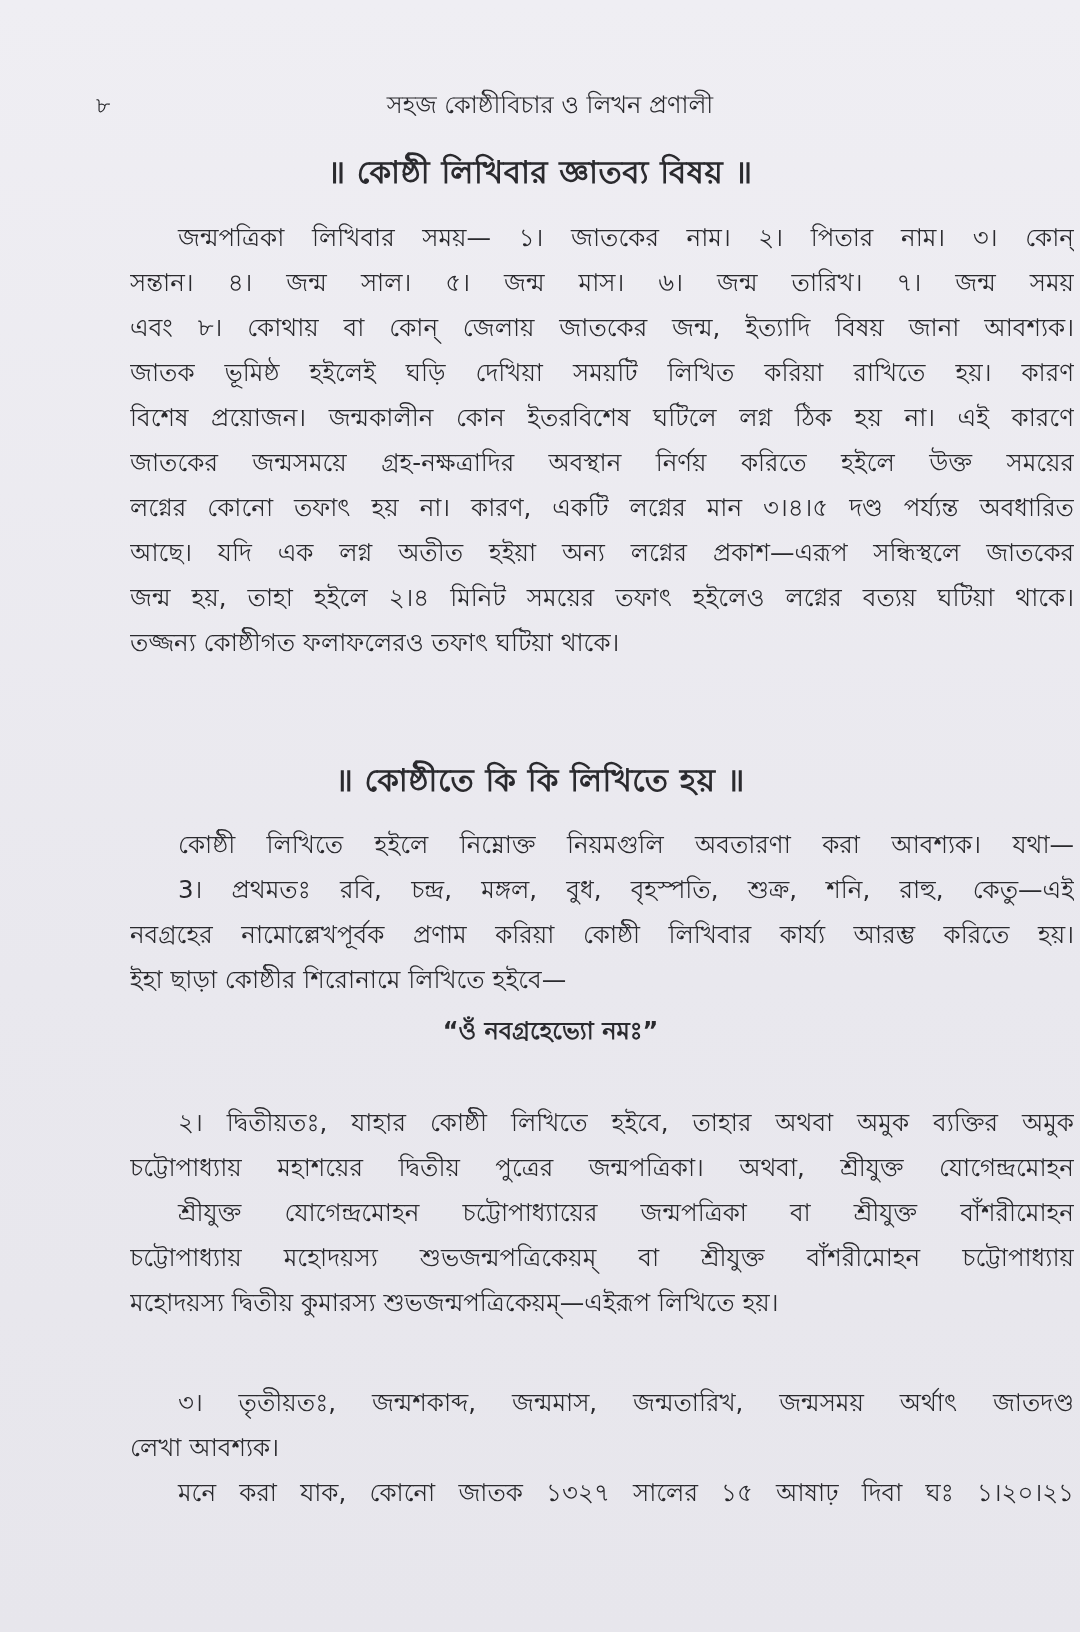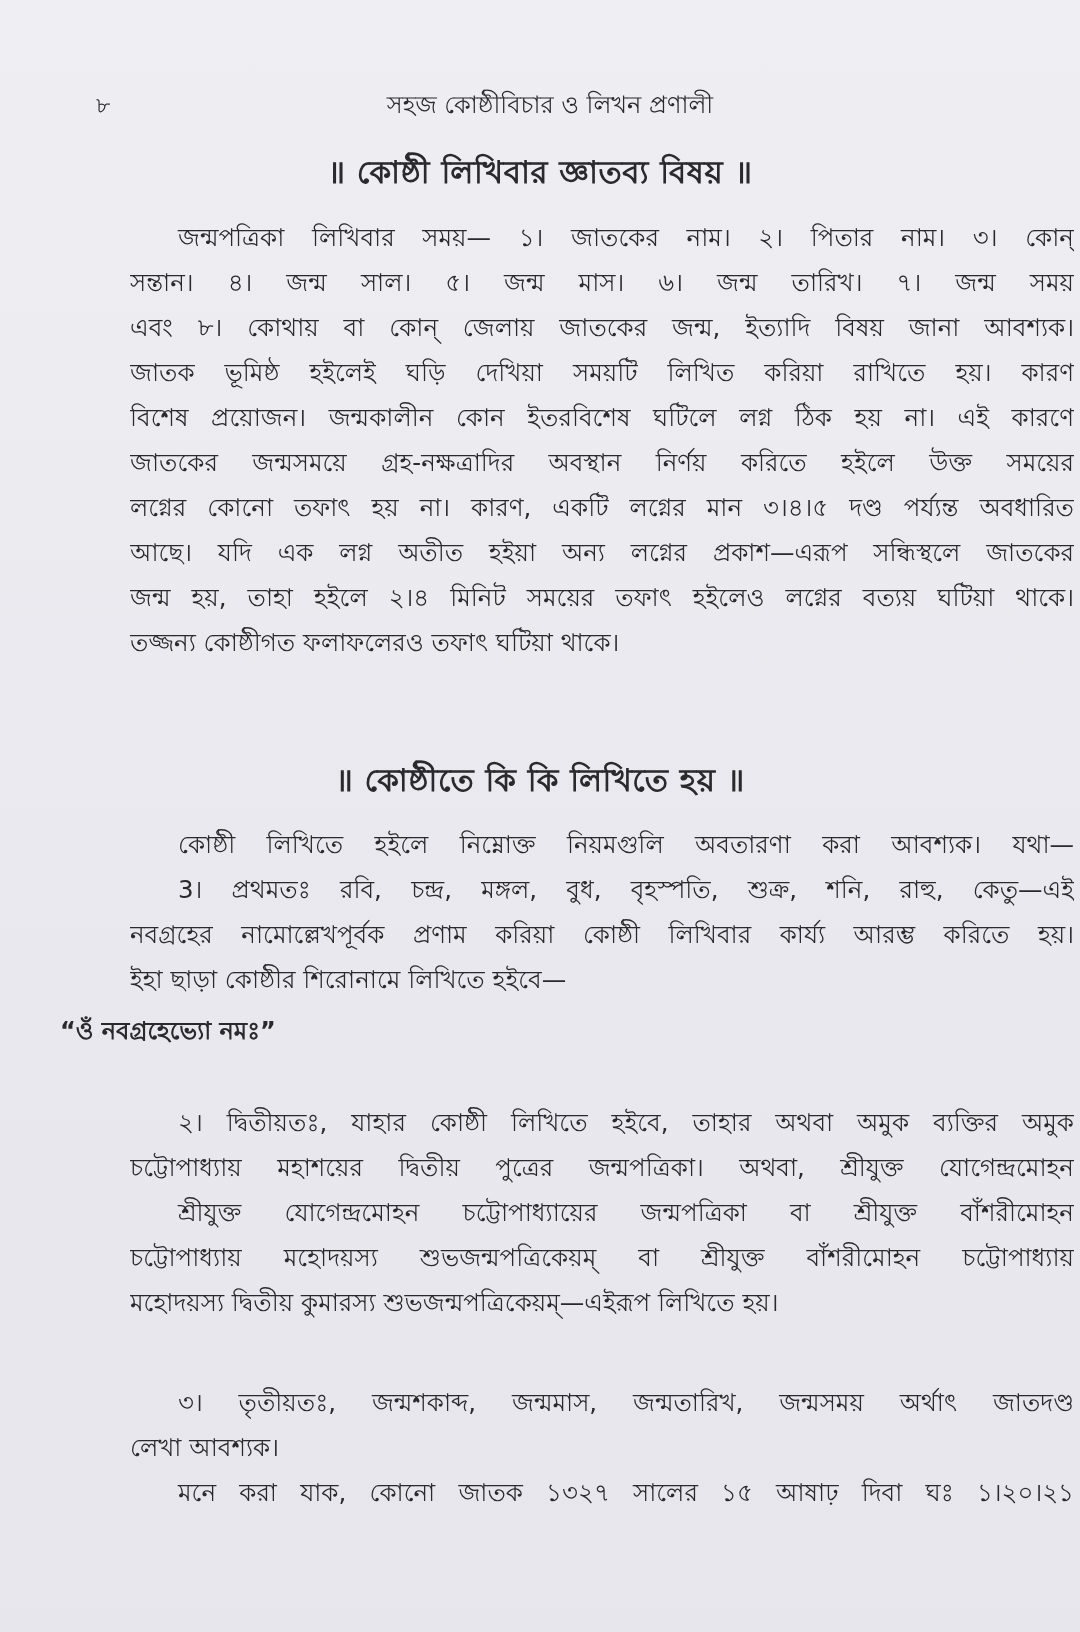--- a/index.html
+++ b/index.html
@@ -38,22 +38,22 @@
       display: block; white-space: nowrap; text-align: justify;
       text-align-last: justify; height: 45px; overflow: hidden;
     }
     .line.last { text-align-last: left; }
     .line.indent { padding-left: 48px; }
     .p1 { top: 215px; }
     .p2 { top: 822px; }
     .p3 { top: 1100px; }
     .p4 { top: 1380px; }
     .invocation {
-      position: absolute; left: 0; right: 0; top: 1012px; 
-      font-size: 24px; font-weight: bold; padding-left: 60px;
+      position: absolute; left: 0; right: 0; top: 1012px; text-align: center;
+      font-size: 24px; font-weight: bold; padding-left: 21px;
     }
   </style>
 </head>
 <body>
 
 <div class="page">
 
   <div class="header">
     <span class="page-number">৮</span>
     <div class="running-title">সহজ কোষ্ঠীবিচার ও লিখন প্রণালী</div>

